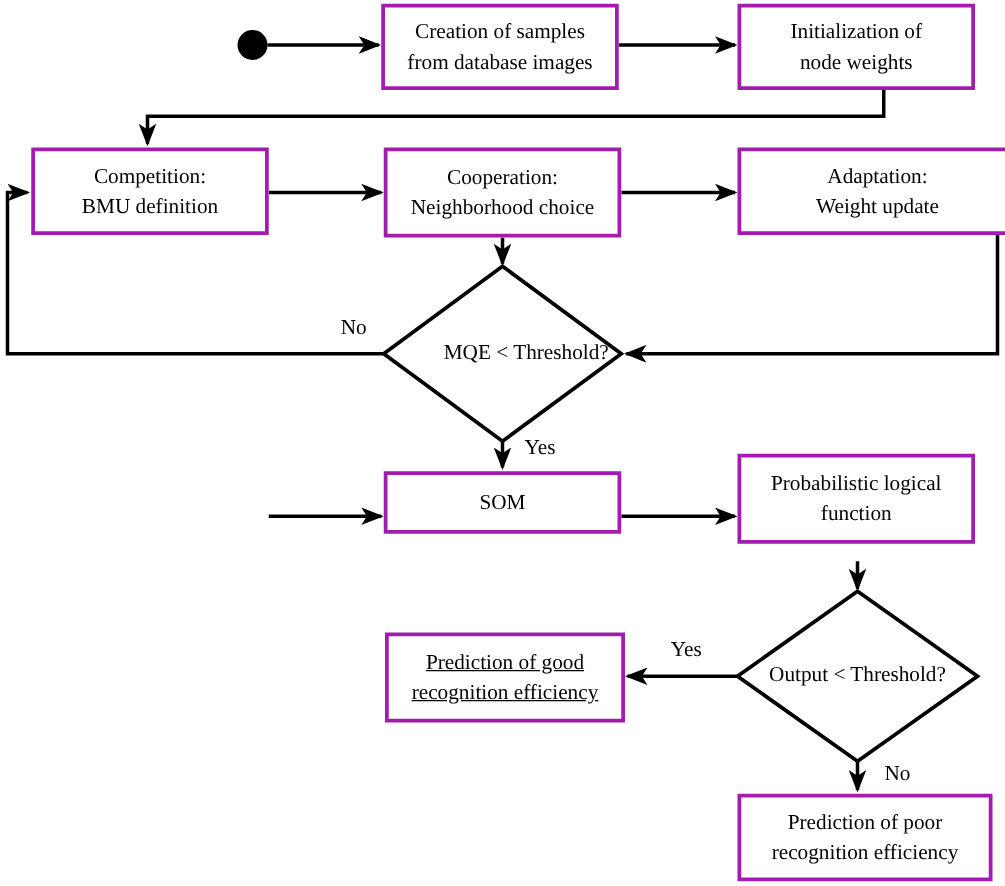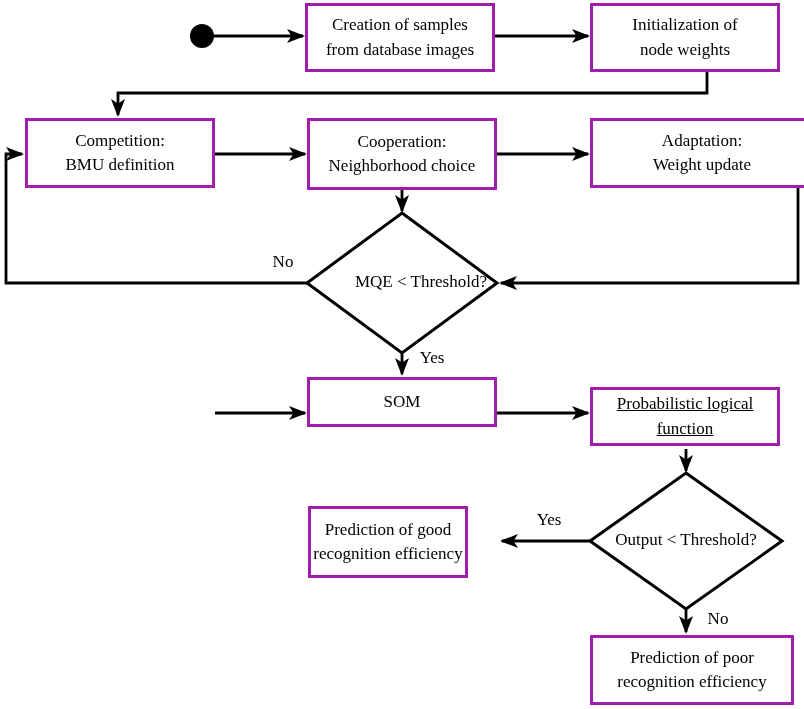--- a/index.html
+++ b/index.html
@@ -78,23 +78,23 @@
 from database images</div>
   <div class="node" style="left:590px; top:3px; width:190px; height:69px;">Initialization of
 node weights</div>
   <div class="node" style="left:25px; top:118px; width:190px; height:70px;">Competition:
 BMU definition</div>
   <div class="node" style="left:307px; top:118px; width:190px; height:72px;">Cooperation:
 Neighborhood choice</div>
   <div class="node" style="left:590px; top:118px; width:224px; height:70px;">Adaptation:
 Weight update</div>
   <div class="node" style="left:307px; top:377px; width:190px; height:50px;">SOM</div>
-  <div class="node" style="left:590px; top:387px; width:190px; height:59px;text-decoration:underline;">Probabilistic logical
+  <div class="node" style="left:590px; top:363px; width:190px; height:72px;">Probabilistic logical
 function</div>
-  <div class="node" style="left:308px; top:506px; width:160px; height:72px;">Prediction of good
+  <div class="node" style="left:308px; top:506px; width:192px; height:72px;text-decoration:underline;">Prediction of good
 recognition efficiency</div>
   <div class="node" style="left:590px; top:635px; width:204px; height:70px;">Prediction of poor
 recognition efficiency</div>
 
   <div class="dlabel" style="left:312px; top:272px; width:180px;margin-left:19px;">MQE &lt; Threshold?</div>
   <div class="dlabel" style="left:591px; top:530px; width:190px;text-align:center;">Output &lt; Threshold?</div>
 
   <div class="elabel" style="left:262px; top:252px; width:42px;">No</div>
   <div class="elabel" style="left:410px; top:348px; width:44px;">Yes</div>
   <div class="elabel" style="left:527px; top:510px; width:44px;">Yes</div>

